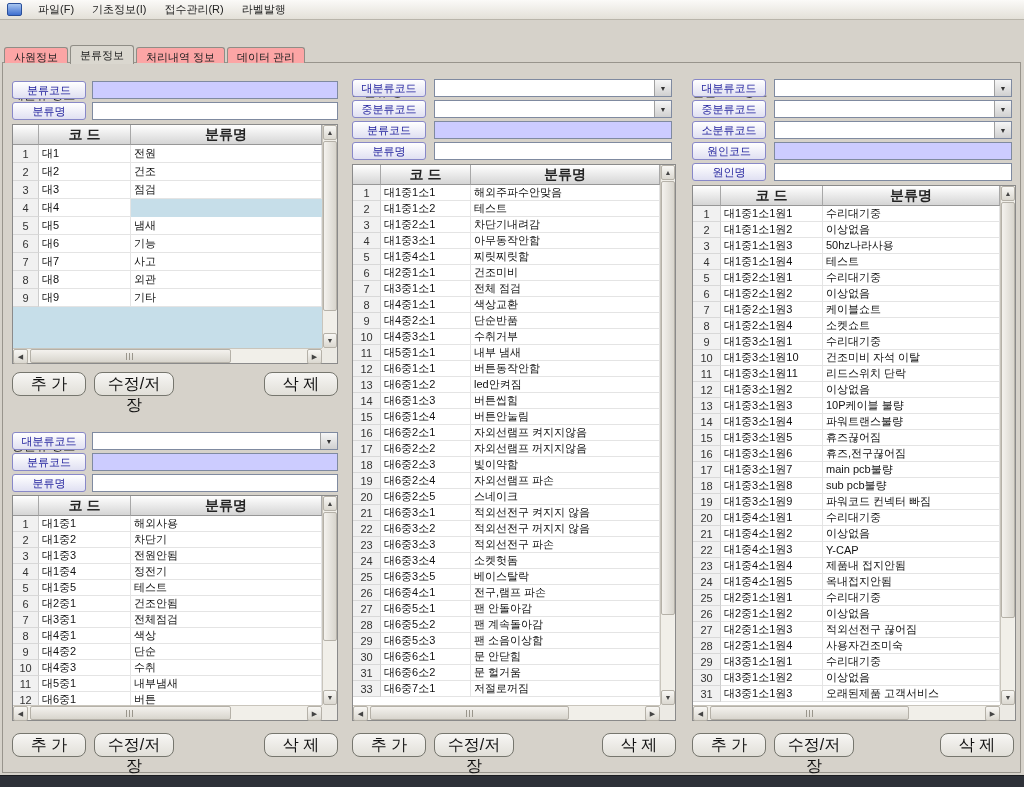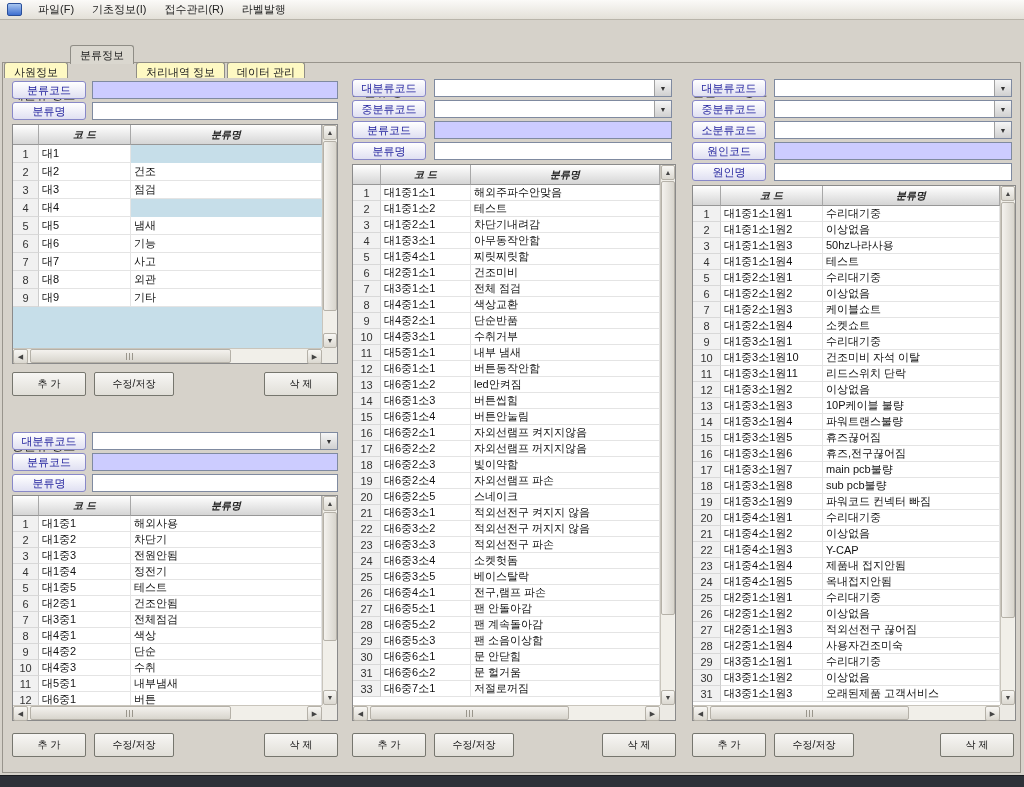--- a/index.html
+++ b/index.html
@@ -11,50 +11,50 @@
   }
   
   .menubar { position:absolute; top:0; left:0; right:0; height:20px;
     background:linear-gradient(#fbfaf8,#e3e0d8); border-bottom:1px solid #b8b4aa;
     display:flex; align-items:center; padding-left:4px; box-sizing:border-box; }
   .app-icon { width:13px; height:11px; margin:0 7px 0 3px;
     background:linear-gradient(#a8c6f0,#3f6fd0); border:1px solid #2a4f9a; border-radius:2px; }
   .menu-item { padding:16px 9px; font-size:11px; color:#222; cursor:default; }
   
   .tabstrip { position:absolute; left:4px; top:45px; height:18px; display:flex; z-index:3; }
-  .tab { padding:2px 9px 0; font-size:11px; background:#fef9c3; border:1px solid #8f8d86;
+  .tab { padding:2px 9px 0; font-size:11px; background:#fca5a5; border:1px solid #8f8d86;
     border-bottom:none; border-radius:3px 3px 0 0; margin-right:2px; position:relative;
-    top:17px; height:13px; color:#222; }
+    top:2px; height:13px; color:#222; }
   .tab.active { background:#dad7cf; top:0; height:16px; z-index:4; }
   .tabpage { position:absolute; left:2px; top:62px; width:1019px; height:711px;
     background:#d6d2ca; border:1px solid #98948c; box-sizing:border-box; pointer-events:none; }
   
   .section-title { position:absolute; font-size:12px; color:#111;margin-top:21px; }
   .lbl { position:absolute; width:74px; height:18px; box-sizing:border-box;
     background:linear-gradient(#ffffff,#e0e0f2); border:1px solid #8888c8; border-radius:3px;
     color:#1a1a9a; font-size:11px; display:flex; align-items:center; justify-content:center; }
   .txt { position:absolute; height:18px; box-sizing:border-box; border:1px solid #7f8aa0;
     font-size:11px; padding:0 3px; font-family:inherit; }
   .txt.lav { background:#ccccff; }
   .txt.white { background:#ffffff; }
   .combo { position:absolute; height:18px; box-sizing:border-box; background:#fff;
     border:1px solid #7f8aa0; display:flex; }
   .combo-field { flex:1; }
   .combo-btn { width:16px; background:linear-gradient(#f6f6f6,#d0d0d0);
     border-left:1px solid #a0a0a0; font-size:7px; display:flex; align-items:center;
     justify-content:center; color:#333; }
   .btn { position:absolute; height:24px; box-sizing:border-box;
-    background:linear-gradient(#f7f6f4,#e1dfd8); border:1px solid #76766e; border-radius:2px;
-    font-size:10px; font-family:inherit; color:#111; }
+    background:linear-gradient(#f7f6f4,#e1dfd8); border:1px solid #76766e; border-radius:8px;
+    font-size:16px; font-family:inherit; color:#111; }
   
   .grid { position:absolute; box-sizing:border-box; border:1px solid #8a8a8a; background:#fff; }
   .grid-head { position:absolute; top:0; left:0; right:15px; height:20px; display:flex; overflow:hidden; }
   .gh { box-sizing:border-box; background:linear-gradient(#ffffff,#d5d5d5);
     border-right:1px solid #a8a8a8; border-bottom:1px solid #979797; display:flex;
-    align-items:center; justify-content:center; font-size:10px; font-weight:bold; color:#222;font-style:italic; }
+    align-items:center; justify-content:center; font-size:14px; font-weight:bold; color:#222; }
   .gh.rn { width:var(--rn,26px); flex:none; }
   .gh.c1 { width:var(--c1,92px); flex:none; }
   .gh.c2 { flex:1; }
   .grid-body { position:absolute; top:20px; left:0; right:15px; bottom:15px; overflow:hidden;
     background:var(--fill,#ffffff); }
   .gr { display:flex; height:var(--rh,16px); }
   .gc { box-sizing:border-box; border-right:1px solid #e4e4e4; border-bottom:1px solid #e4e4e4;
     font-size:11px; display:flex; align-items:center; padding:0 3px; white-space:nowrap;
     overflow:hidden; background:#fff; color:#111; }
   .gc.rn { width:var(--rn,26px); flex:none; background:#f1f1f1; justify-content:center;
@@ -110,20 +110,21 @@
 <div class="grid" style="left:12px;top:124px;width:326px;height:240px;--rh:18px;--c1:92px;--fill:#c6dee9;--vth:88%">
   <div class="grid-head">
       <div class="gh rn"></div>
       <div class="gh c1">코 드</div>
       <div class="gh c2">분류명</div>
     </div>
   <div class="grid-body">
       <div class="gr">
         <div class="gc rn">1</div>
         <div class="gc c1">대1</div>
+        <div class="gc c2">전원</div>
       </div>
       <div class="gr">
         <div class="gc rn">2</div>
         <div class="gc c1">대2</div>
         <div class="gc c2">건조</div>
       </div>
       <div class="gr">
         <div class="gc rn">3</div>
         <div class="gc c1">대3</div>
         <div class="gc c2">점검</div>

